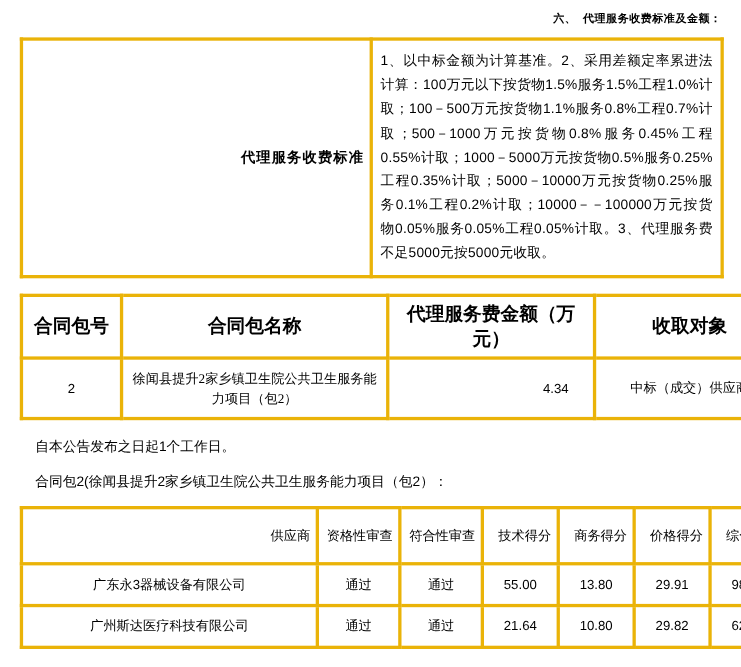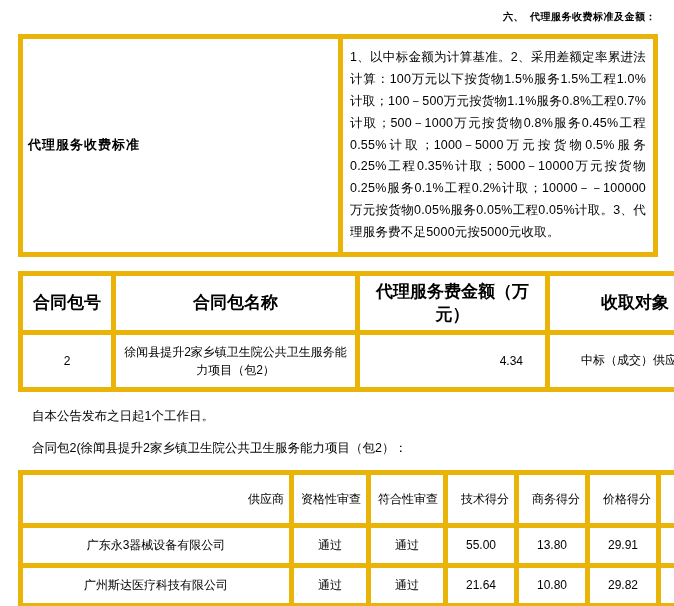--- a/index.html
+++ b/index.html
@@ -37,32 +37,32 @@
     font-size: 12.5px;
     line-height: 1.6;
   }
   table {
     border-collapse: collapse;
     width: 640px;
     margin: 0 auto 14px auto;
     table-layout: fixed;
   }
   table td, table th {
-    border: 5px solid #eab308;
+    border: 3px solid #eab308;
     padding: 4px 5px;
     font-size: 12px;
     vertical-align: middle;
     font-weight: normal;
   }
   
   .fee-table {
     margin-top: 4px;
   }
   .fee-table .label-cell {
-    text-align: left;
+    text-align: right;
     font-weight: bold;
     font-size: 13px;
     width: 305px;
     letter-spacing: 1px;
   }
   .fee-table .content-cell {
     text-align: justify;
     line-height: 1.75;
     font-size: 12.5px;
     padding: 8px 7px;
@@ -71,21 +71,21 @@
   .fee-table .hdr td {
     text-align: center;
     font-weight: bold;
     font-size: 17px;
     height: 26px;
   }
   .fee-table .row td {
     height: 44px;
   }
   .fee-table .c-pkgno { width: 78px; text-align: center; }
-  .fee-table .c-pkgname { width: 227px; text-align: center; line-height: 1.5; padding: 3px 6px; }
+  .fee-table .c-pkgname { width: 227px; text-align: center; line-height: 1.5; padding: 3px 6px; font-family: Liberation Serif, serif; }
   .fee-table .c-amount { width: 175px; text-align: right; padding-right: 22px; }
   .fee-table .c-target { width: 160px; text-align: center; }
 
   
   .sup-table {
     margin-top: 4px;
   }
   .sup-table th {
     text-align: right;
     font-weight: normal;

